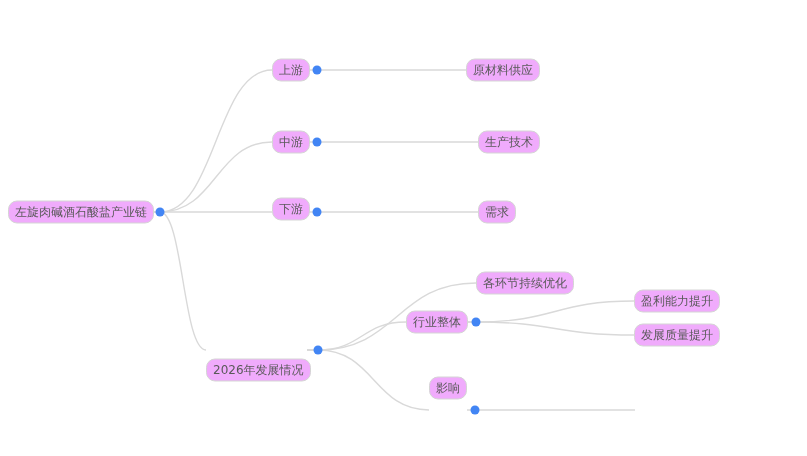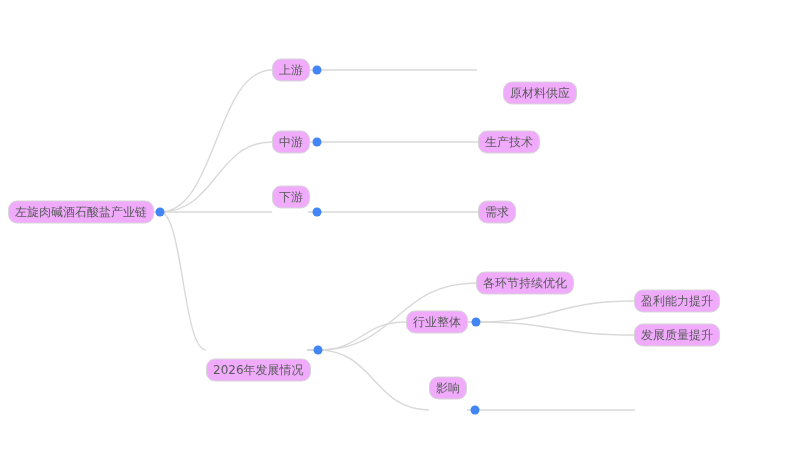--- a/index.html
+++ b/index.html
@@ -73,33 +73,33 @@
   </svg>
 
   <div class="node" style="left:8px; top:212px;">
     <span class="label">左旋肉碱酒石酸盐产业链</span>
   </div>
 
   <div class="node" style="left:272px; top:70px;">
     <span class="label">上游</span>
   </div>
 
-  <div class="node" style="left:503px; top:70px;margin-top:23px;">
+  <div class="node" style="left:466px; top:70px;">
     <span class="label">原材料供应</span>
   </div>
 
   <div class="node" style="left:272px; top:142px;">
     <span class="label">中游</span>
   </div>
 
   <div class="node" style="left:478px; top:142px;">
     <span class="label">生产技术</span>
   </div>
 
-  <div class="node" style="left:272px; top:197px;">
+  <div class="node" style="left:272px; top:209px;">
     <span class="label">下游</span>
   </div>
 
   <div class="node" style="left:478px; top:212px;">
     <span class="label">需求</span>
   </div>
 
   <div class="node" style="left:206px; top:370px;">
     <span class="label">2026年发展情况</span>
   </div>

